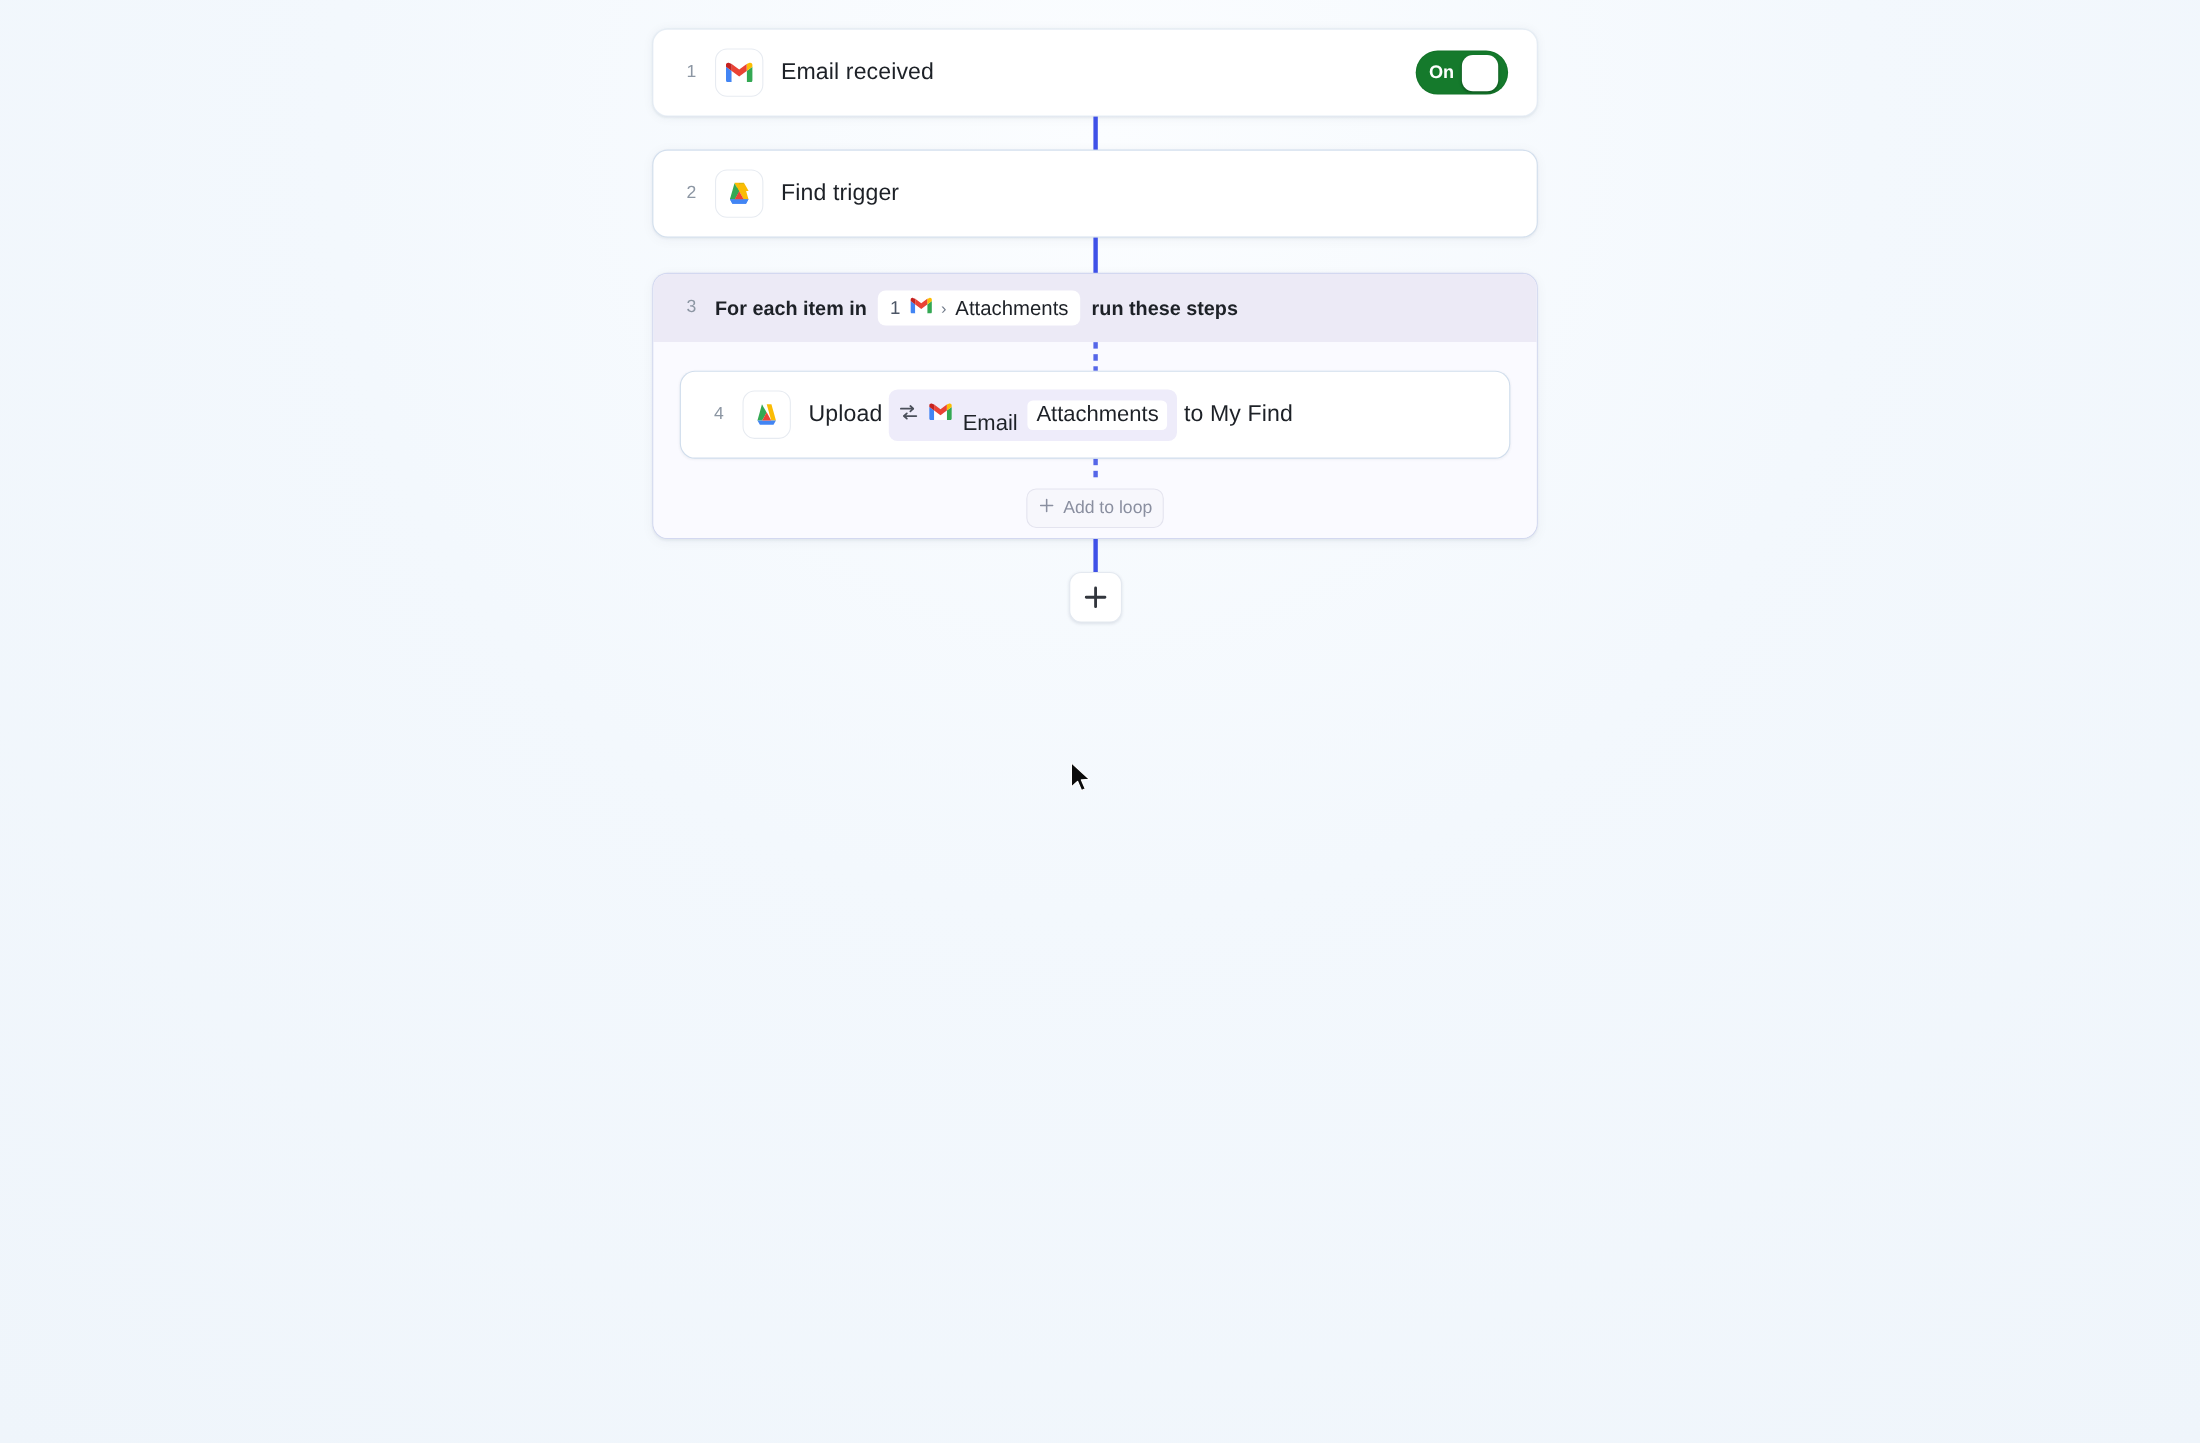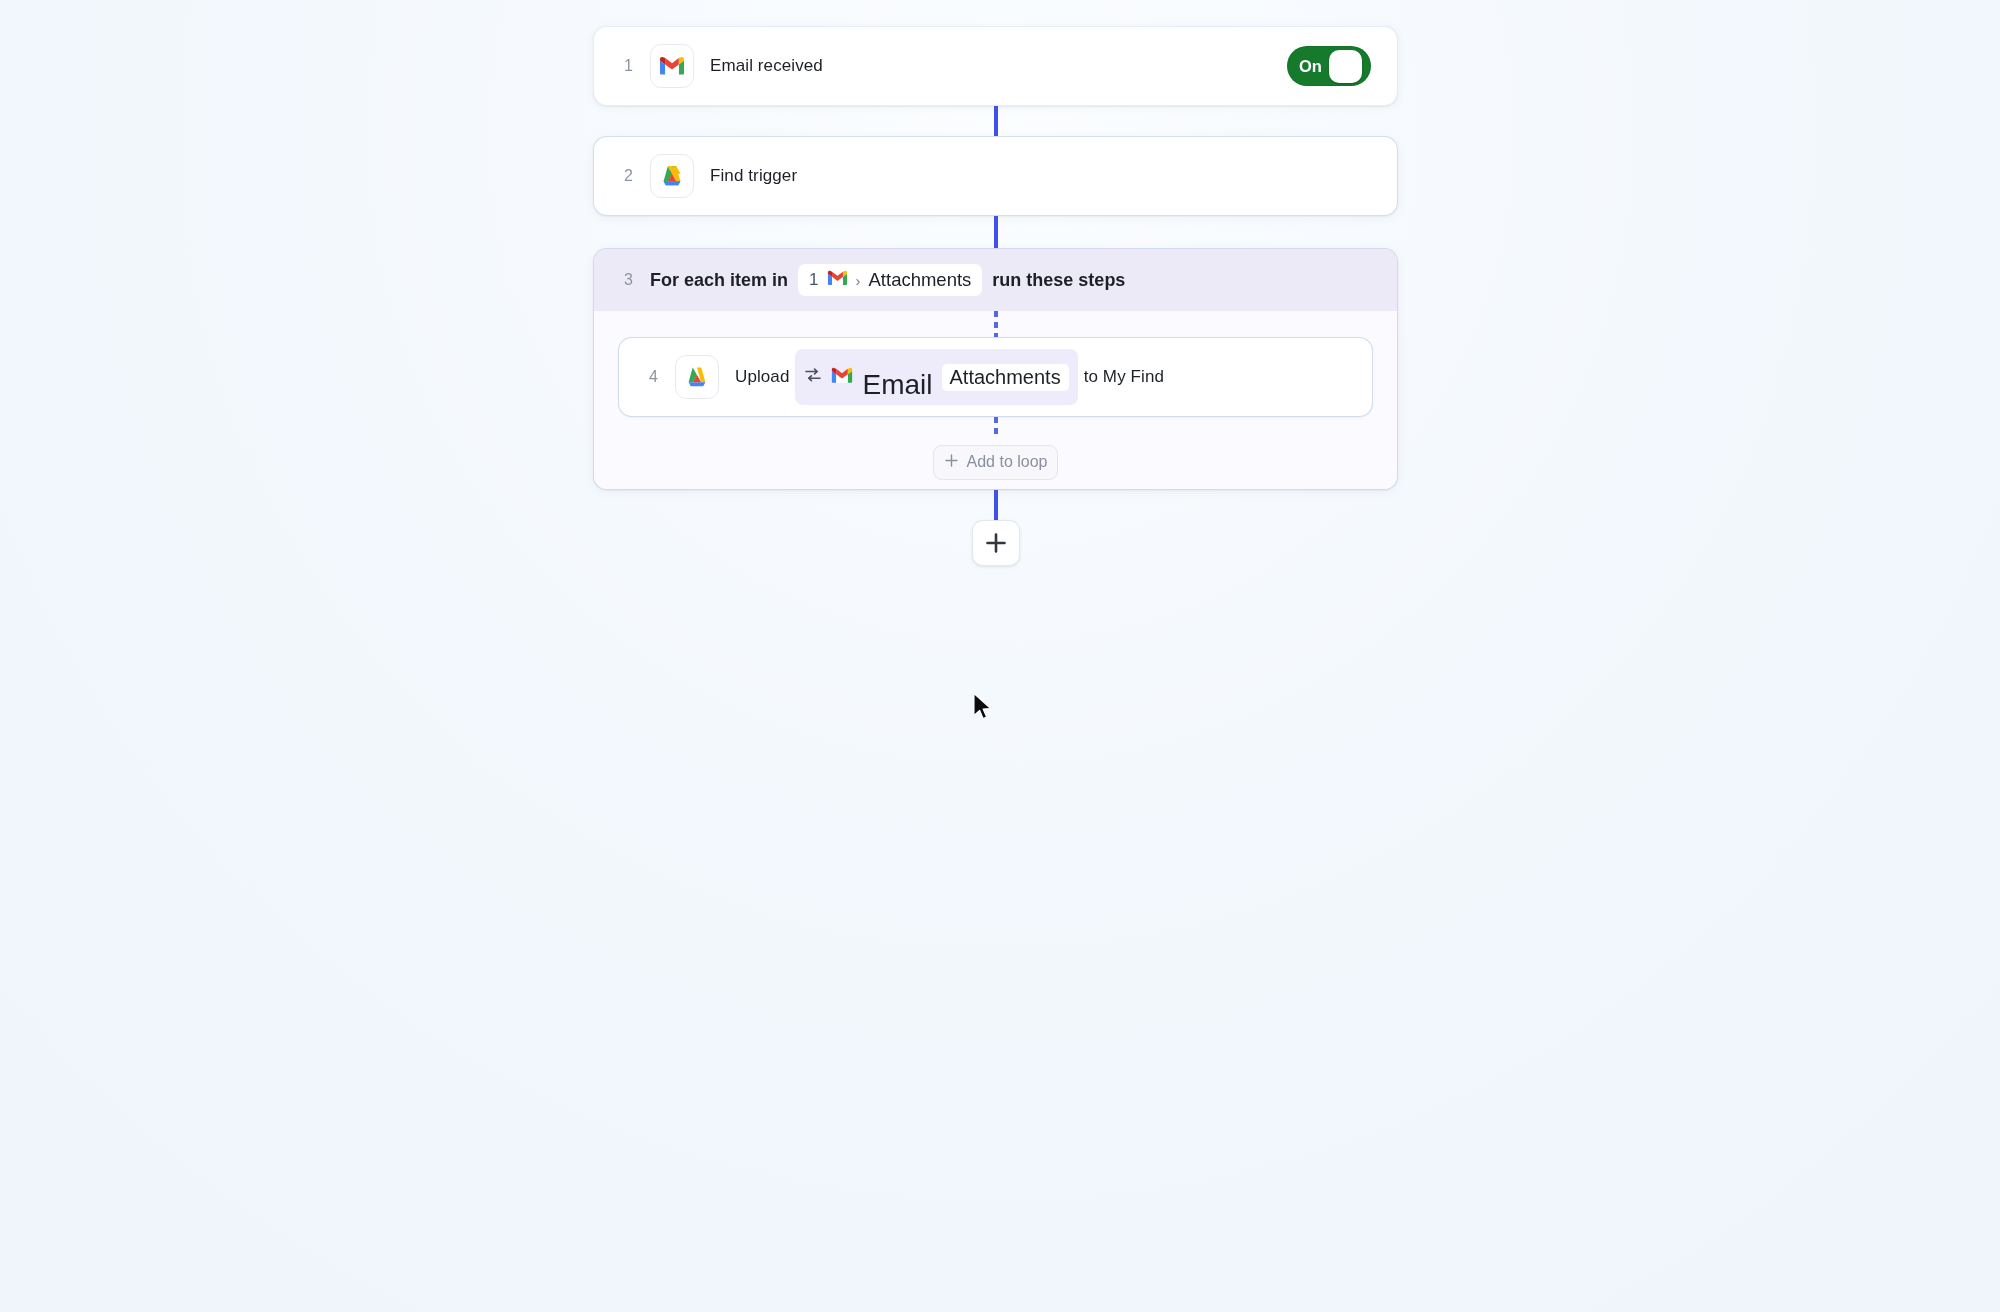--- a/index.html
+++ b/index.html
@@ -105,21 +105,21 @@
   .app-badge {
     width: 42px; height: 42px;
     border-radius: 11px;
     background: #fff;
     border: 1px solid #e7ebf1;
     display: flex; align-items: center; justify-content: center;
     flex: none;
     margin-right: 16px;
   }
   .step-title {
-    font-size: 17px;
+    font-size: 21px;
     color: #1d2127;
     letter-spacing: .1px;
   }
 
   
   .toggle {
     margin-left: auto;
     width: 84px; height: 40px;
     border-radius: 22px;
     background: #157a2c;
@@ -219,21 +219,21 @@
     padding: 4px 9px;
     margin: 0 6px;
   }
   .pill .pw {
     background: #ffffff;
     border-radius: 5px;
     padding: 2px 8px;
     font-size: 20px;
     color: #1d2127;
   }
-  .pill .plain { font-size: 28px; color: #1d2127; margin-top: 16px; }
+  .pill .plain { font-size: 20px; color: #1d2127; margin-top: 16px; }
 
   .addloop-wrap {
     display: flex;
     justify-content: center;
     align-items: center;
     height: 54px;
     position: relative;
   }
   .addloop {
     display: inline-flex;

